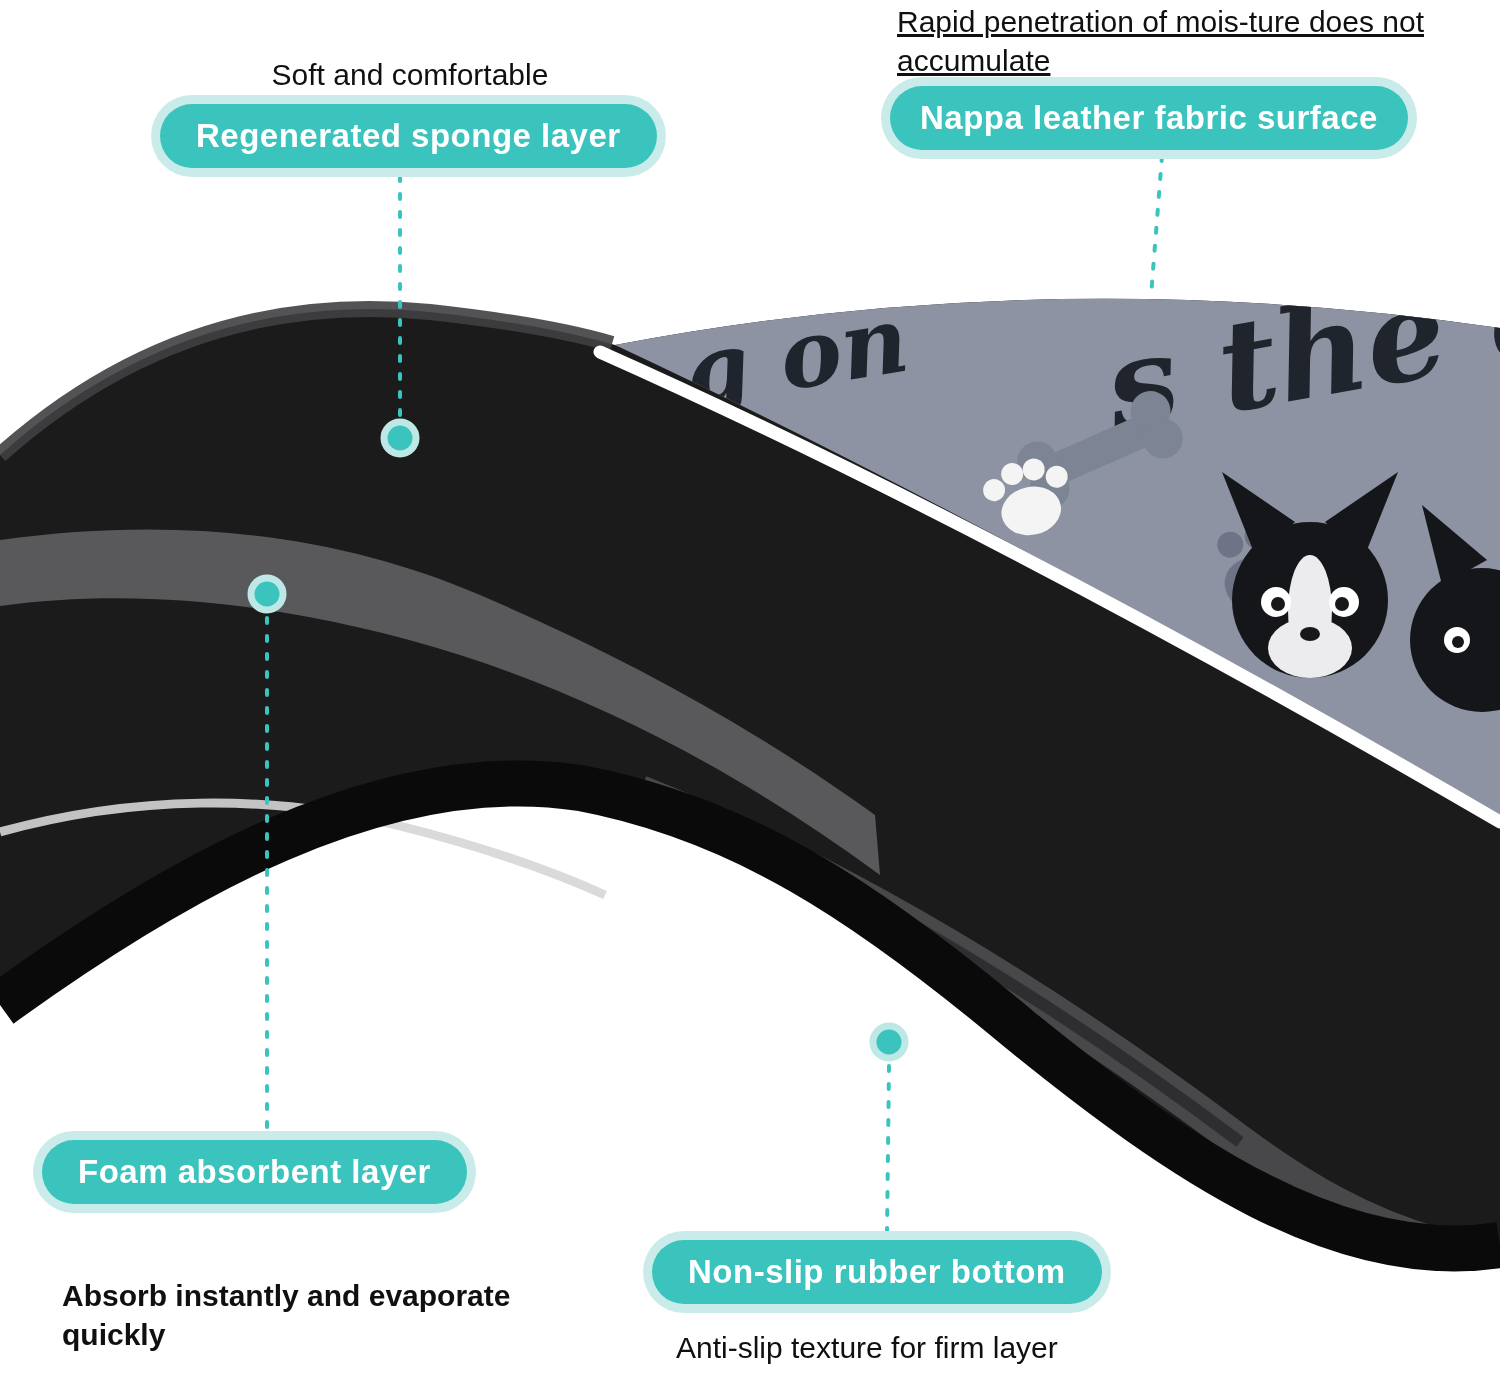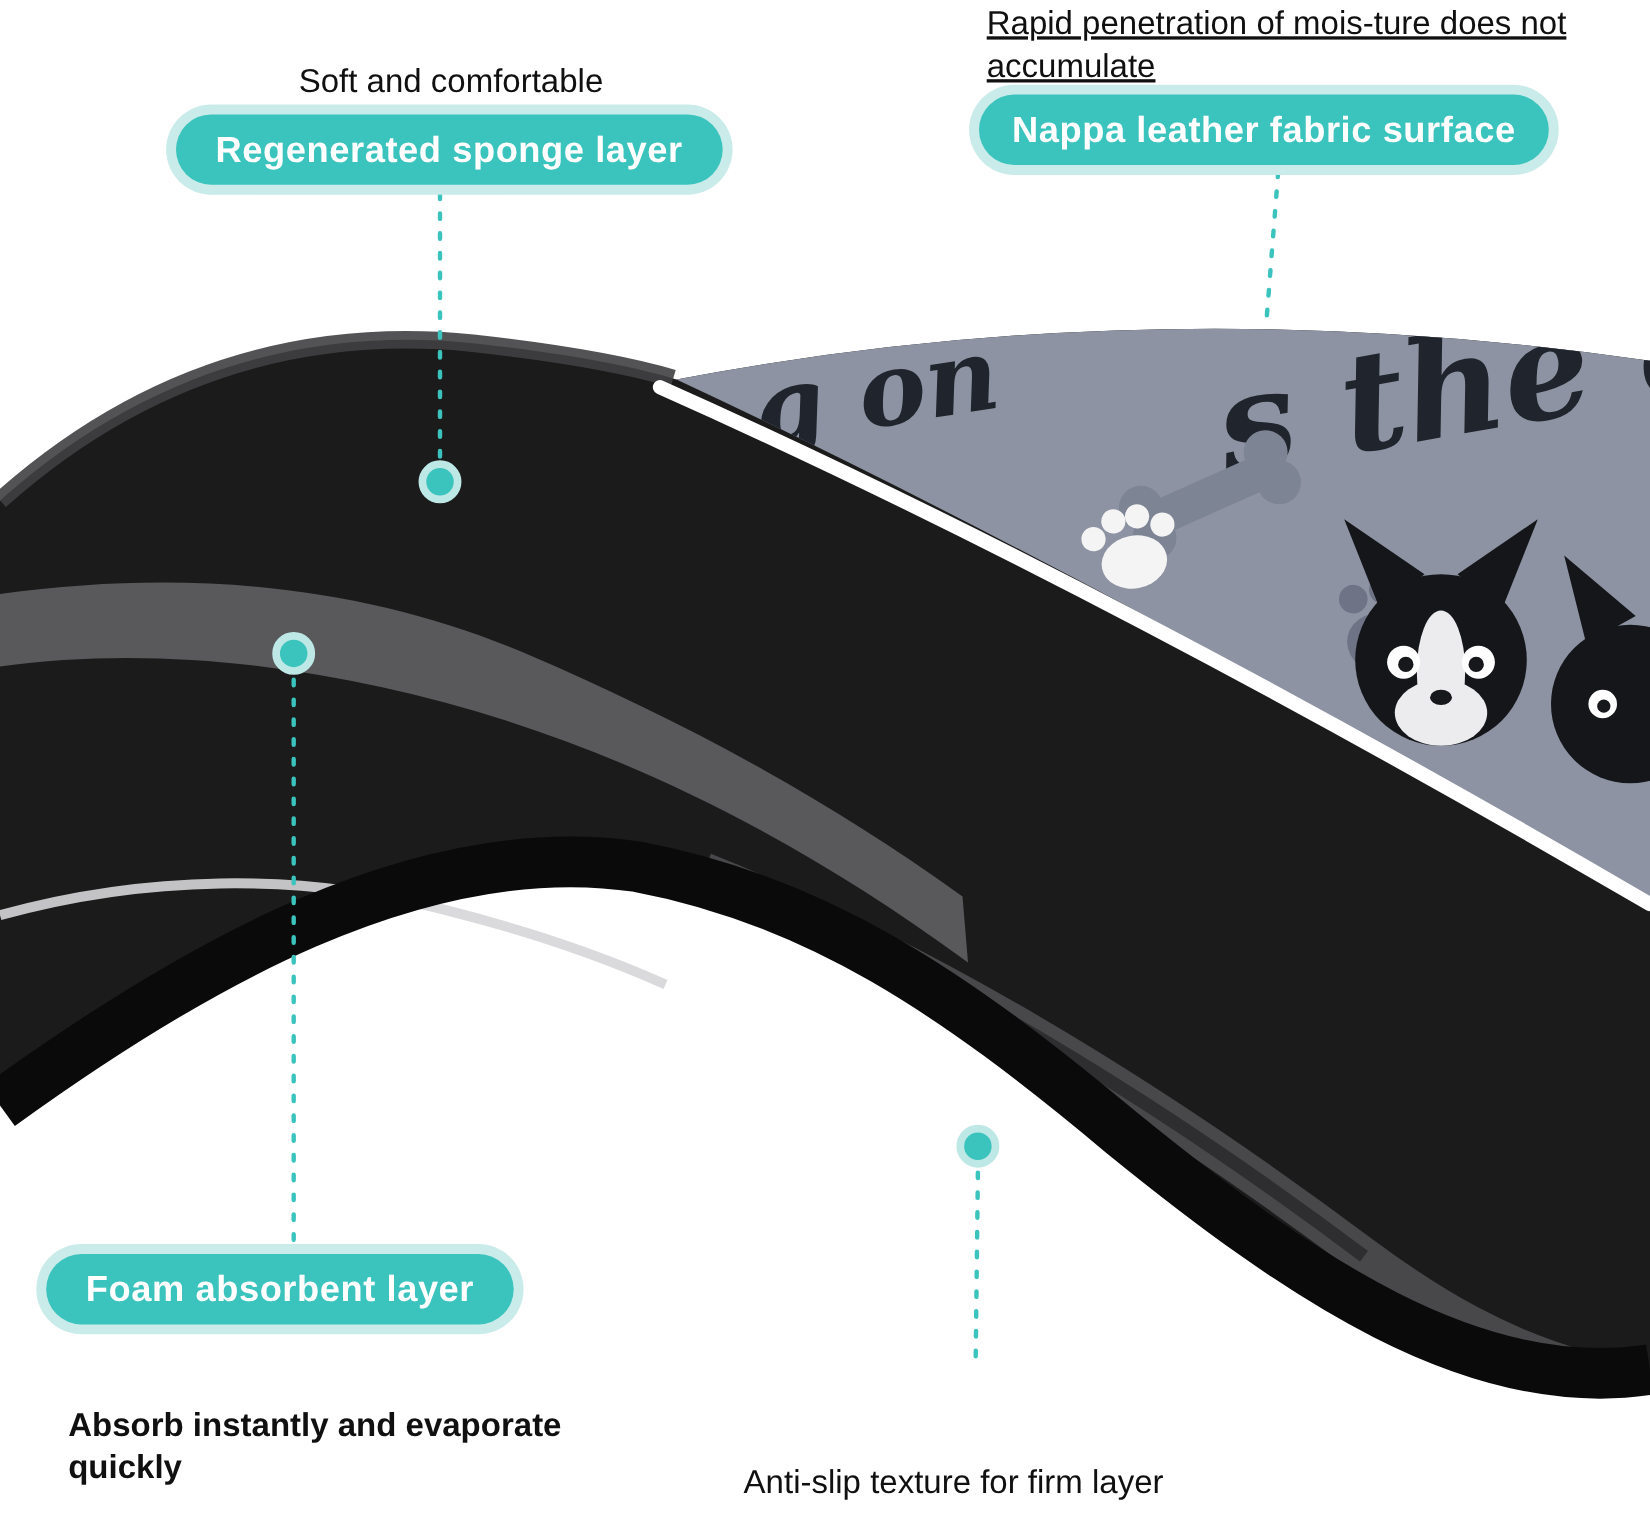--- a/index.html
+++ b/index.html
@@ -132,15 +132,16 @@
 
   <div class="note center" style="left:160px; top:55px; width:500px;">Soft and comfortable</div>
   <div class="pill" style="left:160px; top:104px;">Regenerated sponge layer</div>
 
   <div class="note" style="left:897px; top:2px; width:540px;text-decoration:underline;">Rapid penetration of mois-ture does not accumulate</div>
   <div class="pill" style="left:890px; top:86px; padding-left:30px; padding-right:30px;">Nappa leather fabric surface</div>
 
   <div class="pill" style="left:42px; top:1140px;">Foam absorbent layer</div>
   <div class="note" style="left:62px; top:1276px; width:470px;font-weight:bold;">Absorb instantly and evaporate quickly</div>
 
+  <div class="pill" style="left:652px; top:1240px;">Non-slip rubber bottom</div>
   <div class="note" style="left:676px; top:1328px; white-space:nowrap;">Anti-slip texture for firm layer</div>
 
 </div>
 
 </body></html>

